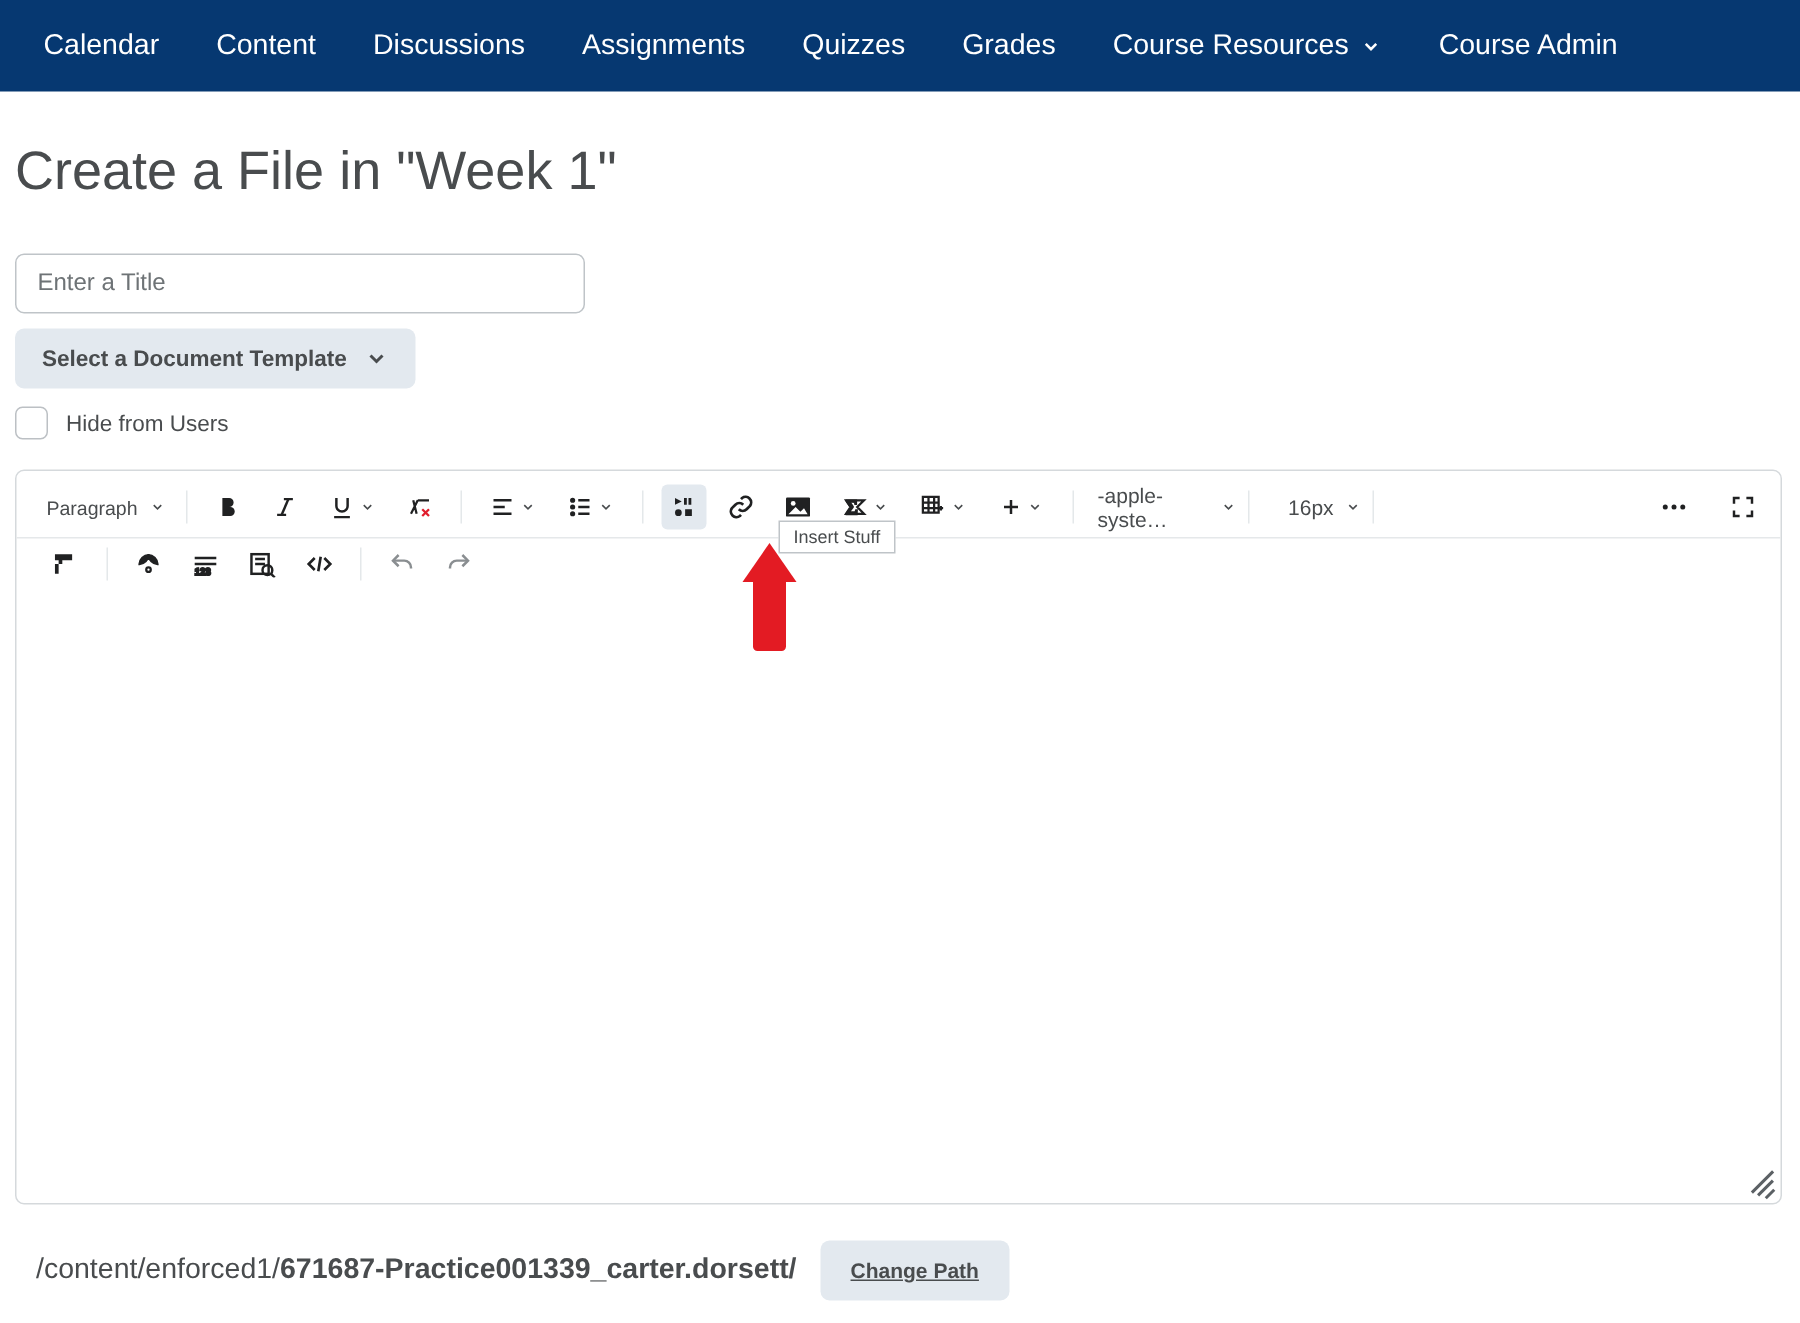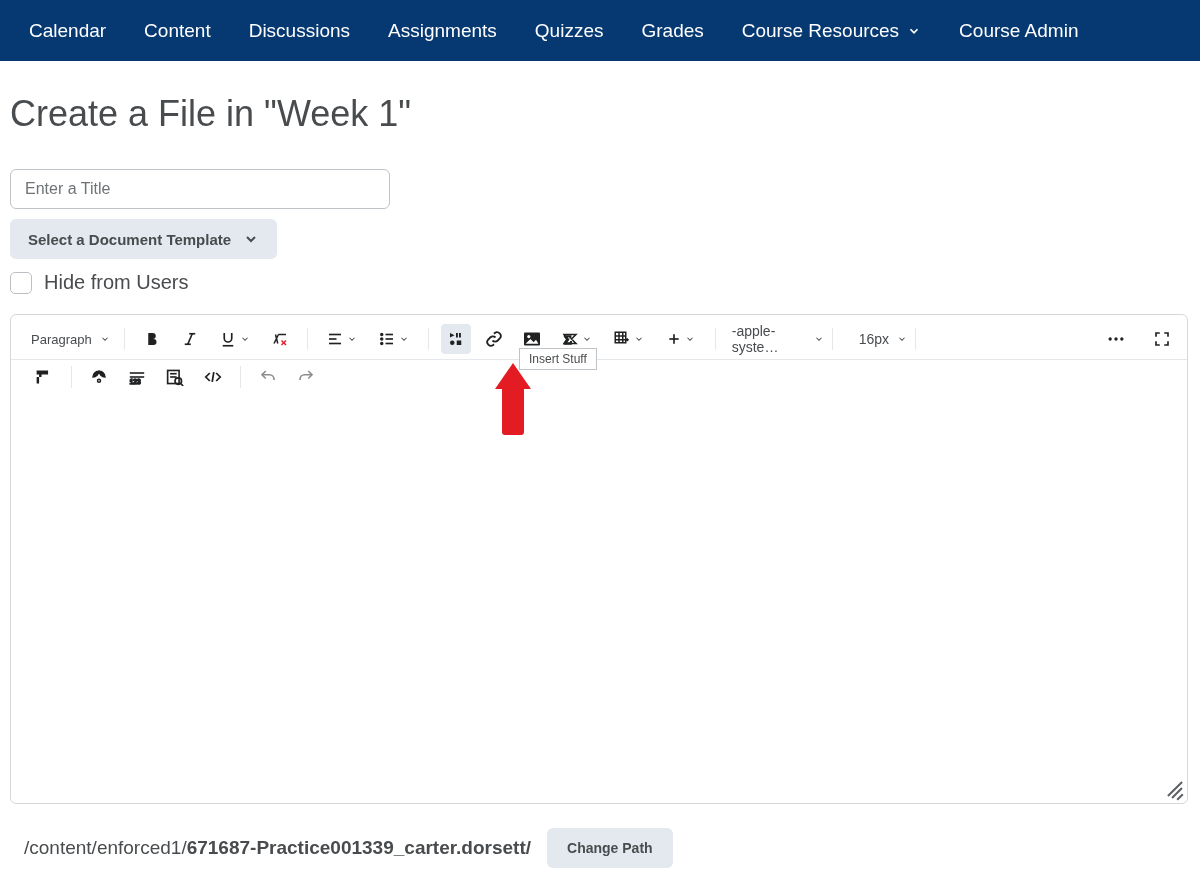--- a/index.html
+++ b/index.html
@@ -8,21 +8,21 @@
   .topnav a { color: #fff; font-size: 19px; padding: 0 19px; text-decoration: none; font-weight: 400; display: flex; align-items: center; height: 100%; }
   .topnav .chev { margin-left: 8px; }
   .content { padding: 18px 10px; width: 1200px; }
   h1 { font-size: 36px; font-weight: 400; color: #494c4e; margin: 14px 0 34px 0; }
   .row-top { display: flex; gap: 10px; align-items: flex-start; flex-direction: column; }
   .title-input { width: 380px; height: 40px; border: 1px solid #bfc4c8; border-radius: 6px; padding: 0 14px; font-size: 16px; color: #8c9295; }
   .title-input::placeholder { color: #6e7376; }
   .tpl-btn { height: 40px; padding: 0 18px; background: #e3e9ef; border: none; border-radius: 6px; color: #494c4e; font-weight: 700; font-size: 15px; display: flex; align-items: center; gap: 12px; cursor: pointer; }
   .hide-row { display: flex; align-items: center; gap: 12px; margin-top: 12px; }
   .checkbox { width: 22px; height: 22px; border: 1px solid #bcc0c4; border-radius: 5px; cursor: pointer; }
-  .hide-label { font-size: 20px; color: #494c4e; }
+  .hide-label { font-size: 15px; color: #494c4e; }
   .editor { margin-top: 20px; border: 1px solid #d5d9dc; border-radius: 6px; width: 1178px; height: 490px; position: relative; }
   .toolbar { padding: 8px 6px 4px 14px; display: flex; flex-wrap: wrap; align-items: center; border-bottom: 1px solid #e5e8ea; }
   .formatsel { display: flex; align-items: center; font-size: 13px; gap: 8px; padding: 4px 6px; border-radius: 4px; cursor: pointer; }
   .divider { width: 1px; height: 22px; background: #e4e8ea; margin: 0 8px; }
   .tbtn { width: 30px; height: 30px; display: flex; align-items: center; justify-content: center; border-radius: 4px; cursor: pointer; margin: 0 4px; color: #202122; }
   .tbtn.active { background: #e3e9ef; }
   .wchev { width: 44px; display: flex; align-items: center; justify-content: center; gap: 3px; }
   .group2 { margin-right: 4px; }
   .fontsel { display: flex; align-items: center; cursor: pointer; }
   .fontname { width: 90px; font-size: 14px; padding-left: 8px; }
@@ -33,21 +33,21 @@
   .arrow-head { width: 0; height: 0; border-left: 18px solid transparent; border-right: 18px solid transparent; border-bottom: 26px solid #e31b23; }
   .arrow-body { width: 22px; height: 46px; background: #e31b23; border-radius: 0 0 3px 3px; margin: 0 auto; }
   .resize-grip { position: absolute; right: 4px; bottom: 4px; width: 16px; height: 16px; cursor: nwse-resize; }
   .resize-grip::before, .resize-grip::after { content: ''; position: absolute; background: #5b6064; transform: rotate(-45deg); }
   .resize-grip::before { width: 14px; height: 2px; right: -1px; bottom: 5px; }
   .resize-grip::after { width: 8px; height: 2px; right: -1px; bottom: 1px; }
   .resize-grip .g3 { position: absolute; width: 20px; height: 2px; background: #5b6064; transform: rotate(-45deg); right: -2px; bottom: 9px; }
   .path-row { display: flex; align-items: center; gap: 16px; margin-top: 24px; padding-left: 14px; }
   .path { font-size: 19px; color: #494c4e; }
   .path b { font-weight: 700; }
-  .chpath { height: 40px; padding: 0 20px; background: #e3e9ef; border: none; border-radius: 6px; font-weight: 700; font-size: 14px; color: #494c4e; cursor: pointer; }
+  .chpath { height: 40px; padding: 0 20px; background: #e3e9ef; border: none; border-radius: 6px; font-weight: 700; font-size: 14px; color: #494c4e; cursor: pointer; text-decoration: underline; }
   .actions { display: flex; gap: 24px; margin-top: 44px; }
   .primary { height: 40px; padding: 0 20px; background: #006fbf; color: #fff; border: none; border-radius: 6px; font-weight: 700; font-size: 15px; cursor: pointer; }
   .secondary { height: 40px; padding: 0 22px; background: #e3e9ef; border: none; border-radius: 6px; font-weight: 700; font-size: 15px; color: #494c4e; cursor: pointer; }
   .right-tools { margin-left: auto; display: flex; align-items: center; gap: 8px; }
   svg { display: block; }
   .chev-icn { width: 10px; height: 10px; }
 </style>
 </head>
 <body>
 

